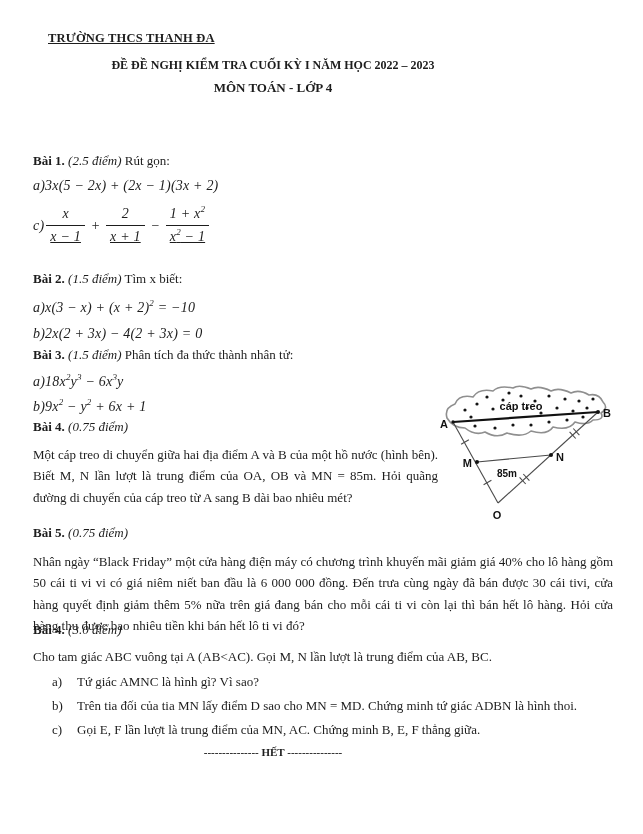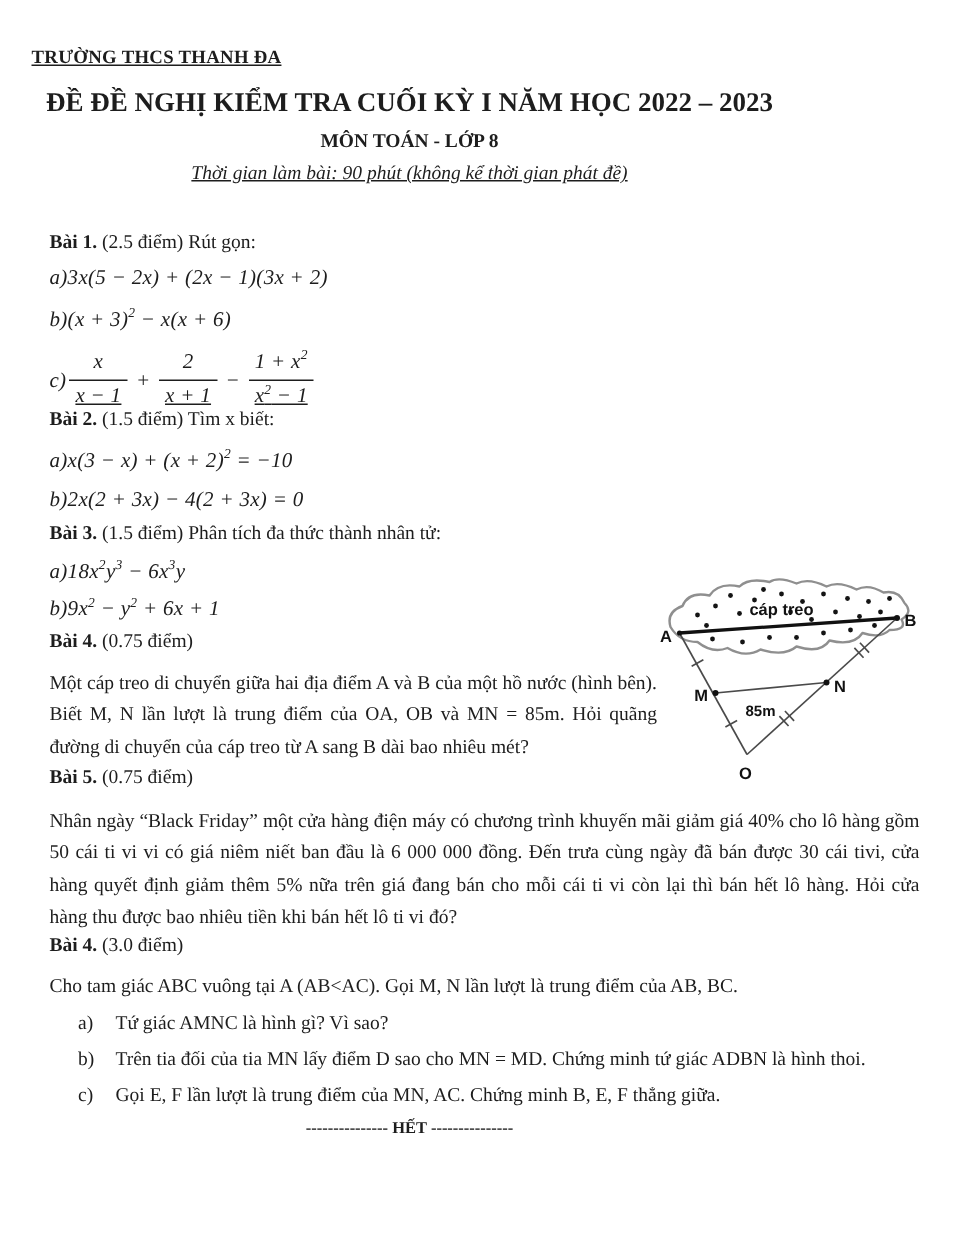--- a/index.html
+++ b/index.html
@@ -3,29 +3,29 @@
 <meta charset="utf-8">
 <style>
   html,body{margin:0;padding:0;background:#ffffff;}
   .page{
     position:relative;width:643px;height:834px;background:#ffffff;overflow:hidden;
     font-family:"Liberation Serif","DejaVu Serif",serif;font-size:13px;color:#1d1d1d;
   }
   .abs{position:absolute;}
   .b{font-weight:bold;}
   
-  .school{left:21px;top:31px;font-weight:bold;text-decoration:underline;font-size:12.5px;letter-spacing:.2px;}
+  .school{left:48px;top:31px;font-weight:bold;text-decoration:underline;font-size:12.5px;letter-spacing:.2px;}
   .center-wrap{left:0;top:58px;width:546px;text-align:center;}
-  .title{font-weight:bold;font-size:18px;white-space:nowrap;font-family:Liberation Serif, serif;}
+  .title{font-weight:bold;font-size:12px;white-space:nowrap;font-family:Liberation Serif, serif;}
   .subject{font-weight:bold;font-size:13px;margin-top:7px;}
   .time{font-style:italic;text-decoration:underline;font-size:13px;margin-top:5px;}
   
   section{position:absolute;left:33px;width:580px;}
   .ph{font-size:13px;line-height:18px;}
-  .ph .pts{}
+  .ph .pts{font-style:italic;}
   .eq{font-style:italic;font-size:14px;line-height:20px;margin-top:7px;letter-spacing:.2px;}
   .eq sup{font-size:9px;line-height:0;vertical-align:super;}
   .frac{display:inline-block;vertical-align:middle;text-align:center;margin:0 2px;transform:translateY(-1px);}
   .frac .num{display:block;border-bottom:1px solid #1d1d1d;padding:0 4px 1px;}
   .frac .den{display:block;padding:1px 4px 0;text-decoration:underline;}
   .para{text-align:justify;line-height:21.4px;margin-top:8px;}
   .narrow{width:405px;}
   .subitem{margin:3px 0 0 19px;line-height:21px;}
   .subitem .marker{display:inline-block;width:25px;}
   .footer{left:0;top:746px;width:546px;text-align:center;font-weight:bold;font-size:11px;}
@@ -37,28 +37,26 @@
 </style>
 </head>
 <body>
 
 <div class="page">
 
   <div class="abs school">TRƯỜNG THCS THANH ĐA</div>
 
   <div class="abs center-wrap">
     <div class="title">ĐỀ ĐỀ NGHỊ KIỂM TRA CUỐI KỲ I NĂM HỌC 2022 – 2023</div>
-    <div class="subject">MÔN TOÁN - LỚP 8</div>
-    <div class="time">Thời gian làm bài: 90 phút (không kể thời gian phát đề)</div>
+    <div class="subject">MÔN TOÁN - LỚP 4</div>
   </div>
 
   <section style="top:152px">
     <div class="ph"><span class="b">Bài 1.</span> <span class="pts">(2.5 điểm)</span> <span>Rút gọn:</span></div>
     <div class="eq" style="margin-top:6px">a)3x(5 − 2x) + (2x − 1)(3x + 2)</div>
-    <div class="eq" style="margin-top:8px">b)(x + 3)<sup>2</sup> − x(x + 6)</div>
     <div class="eq" style="margin-top:9px">c)<span class="frac"><span class="num">x</span><span class="den">x − 1</span></span> + <span class="frac"><span class="num">2</span><span class="den">x + 1</span></span> − <span class="frac"><span class="num">1 + x<sup>2</sup></span><span class="den">x<sup>2</sup> − 1</span></span></div>
   </section>
 
   <section style="top:270px">
     <div class="ph"><span class="b">Bài 2.</span> <span class="pts">(1.5 điểm)</span> <span>Tìm x biết:</span></div>
     <div class="eq" style="margin-top:10px">a)x(3 − x) + (x + 2)<sup>2</sup> = −10</div>
     <div class="eq" style="margin-top:6px">b)2x(2 + 3x) − 4(2 + 3x) = 0</div>
   </section>
 
   <section style="top:346px">
@@ -121,21 +119,21 @@
     </g>
     <text class="lbl" x="88" y="26" text-anchor="middle">cáp treo</text>
     <text class="lbl" x="15" y="44" text-anchor="end">A</text>
     <text class="lbl" x="170" y="33" text-anchor="start">B</text>
     <text class="lbl" x="39" y="83" text-anchor="end">M</text>
     <text class="lbl" x="123" y="77" text-anchor="start">N</text>
     <text class="lbl" x="64" y="135" text-anchor="middle">O</text>
     <text class="lbl-s" x="64" y="93" text-anchor="start">85m</text>
   </svg>
 
-  <section style="top:509px">
+  <section style="top:524px">
     <div class="ph"><span class="b">Bài 5.</span> <span class="pts">(0.75 điểm)</span></div>
     <div class="para" style="margin-top:9px">Nhân ngày “Black Friday” một cửa hàng điện máy có chương trình khuyến mãi giảm giá 40% cho lô hàng gồm 50 cái ti vi vi có giá niêm niết ban đầu là 6 000 000 đồng. Đến trưa cùng ngày đã bán được 30 cái tivi, cửa hàng quyết định giảm thêm 5% nữa trên giá đang bán cho mỗi cái ti vi còn lại thì bán hết lô hàng. Hỏi cửa hàng thu được bao nhiêu tiền khi bán hết lô ti vi đó?</div>
   </section>
 
   <section style="top:621px">
     <div class="ph"><span class="b">Bài 4.</span> <span class="pts">(3.0 điểm)</span></div>
     <div style="margin-top:7px;line-height:21px">Cho tam giác ABC vuông tại A (AB&lt;AC). Gọi M, N lần lượt là trung điểm của AB, BC.</div>
     <div class="subitem" style="margin-top:4px"><span class="marker">a)</span><span>Tứ giác AMNC là hình gì? Vì sao?</span></div>
     <div class="subitem"><span class="marker">b)</span><span>Trên tia đối của tia MN lấy điểm D sao cho MN = MD. Chứng minh tứ giác ADBN là hình thoi.</span></div>
     <div class="subitem"><span class="marker">c)</span><span>Gọi E, F lần lượt là trung điểm của MN, AC. Chứng minh B, E, F thẳng giữa.</span></div>

